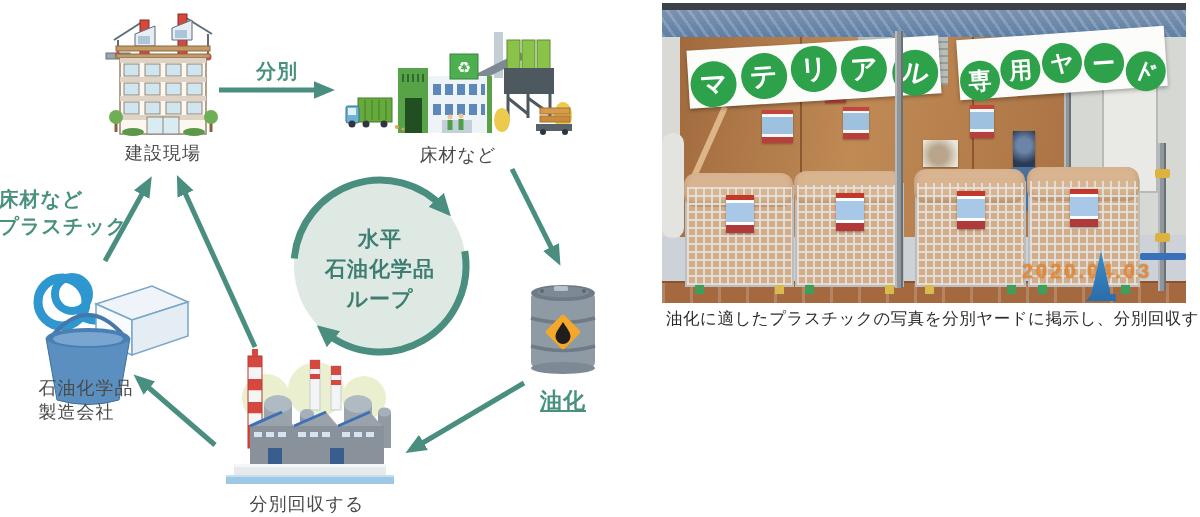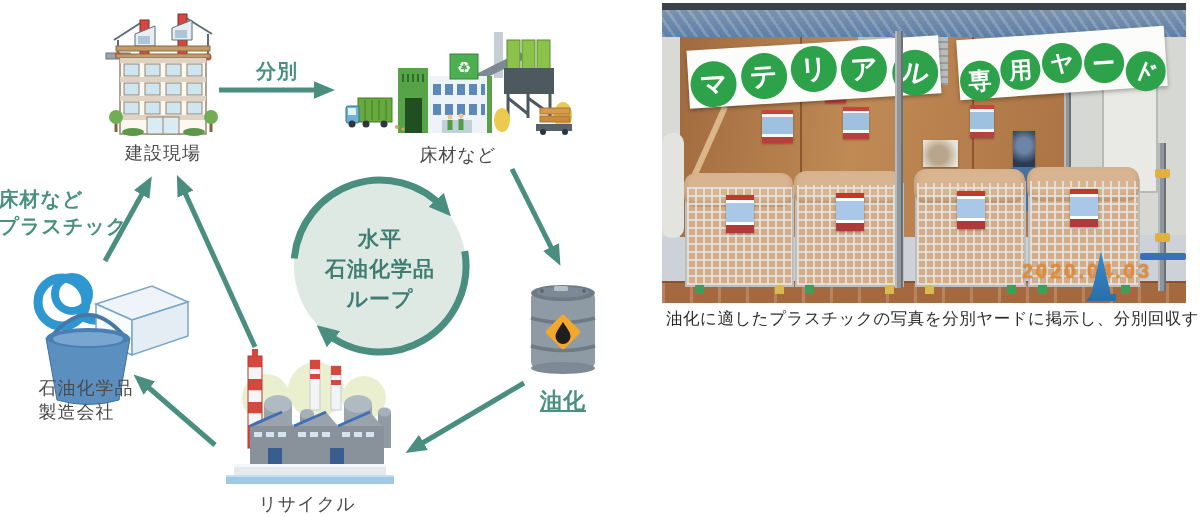--- a/index.html
+++ b/index.html
@@ -294,21 +294,21 @@
       <path d="M46,338 L57,400 Q88,409 119,400 L130,338 Q88,350 46,338 Z" fill="#5b8fc0" stroke="#3f6f9e"></path>
       <ellipse cx="88" cy="338" rx="42" ry="10" fill="#4a7fb3"></ellipse>
       <ellipse cx="88" cy="339" rx="35" ry="7" fill="#79a6d0"></ellipse>
     </g>
   </svg>
 
   <div class="lbl" style="left:163px;top:141px;">建設現場</div>
   <div class="lbl teal" style="left:277px;top:58px;font-size:20px;">分別</div>
   <div class="lbl" style="left:458px;top:143px;">床材など</div>
   <div class="lbl teal" style="left:563px;top:386px;font-size:22px;text-decoration:underline;">油化</div>
-  <div class="lbl" style="left:307px;top:492px;">リサイクル</div>
+  <div class="lbl" style="left:307px;top:492px;">分別回収する</div>
   <div class="lbl" style="left:86px;top:376px;">
     <div>石油化学品</div>
     <div>製造会社</div>
   </div>
   <div class="lbl teal" style="left:63px;top:186px;font-size:20px;">
     <div>床材など</div>
     <div>プラスチック</div>
   </div>
   <div class="loop-text">
     <div>水平</div>

